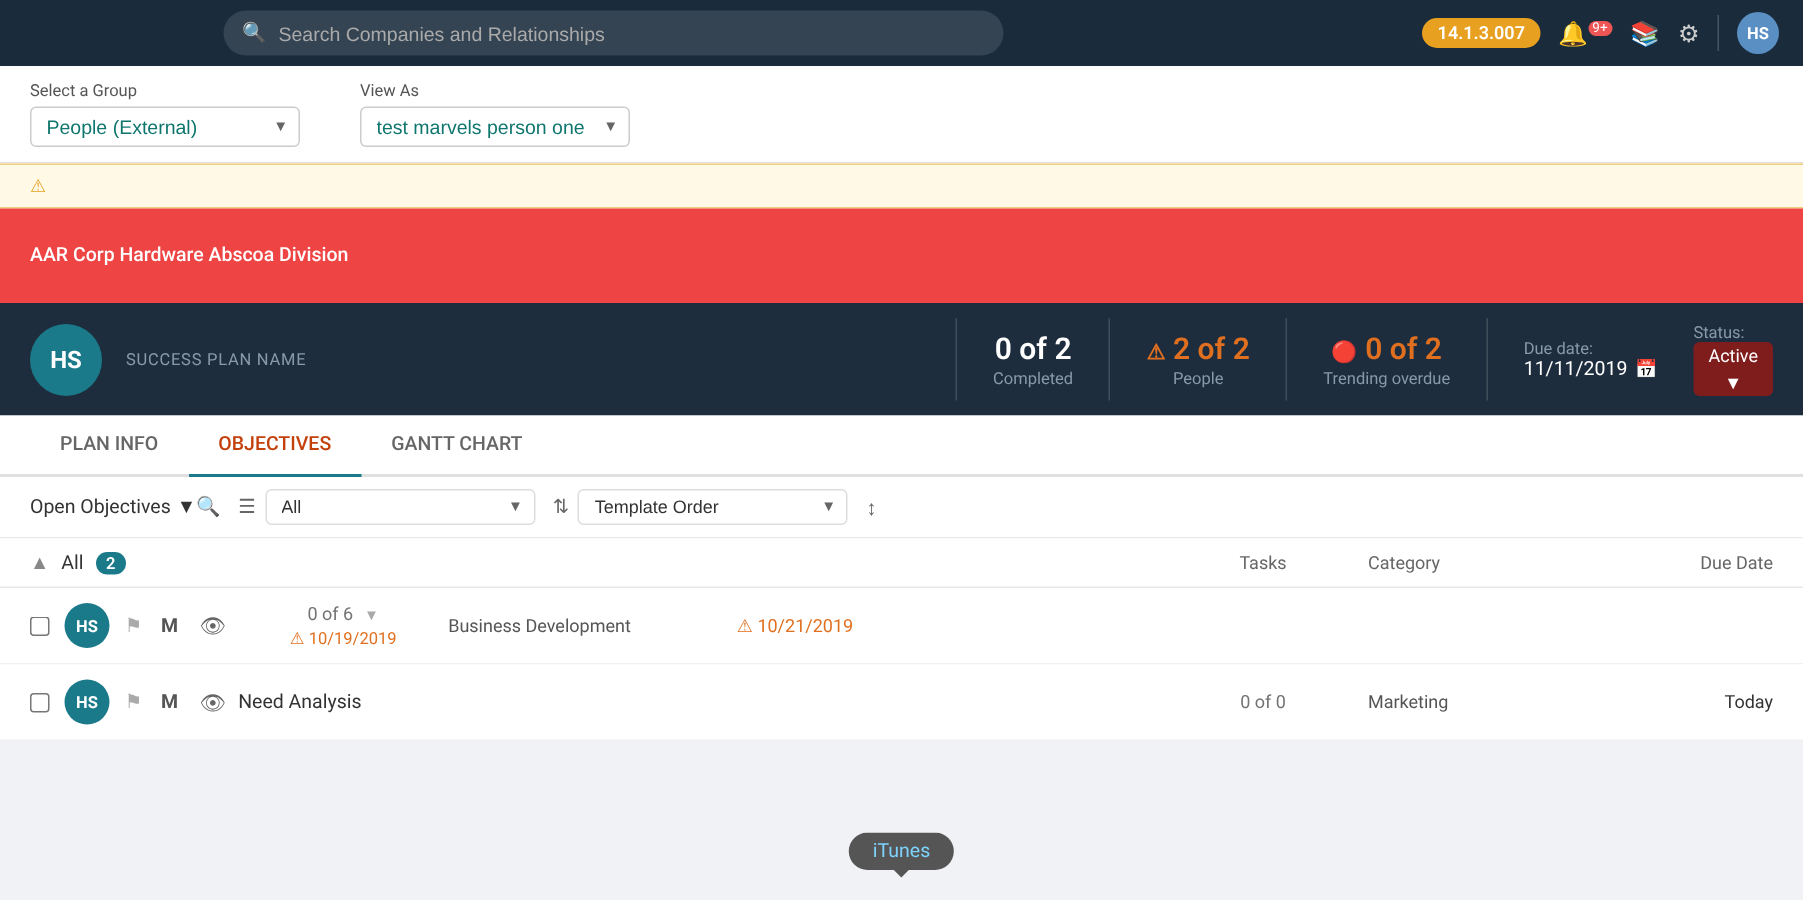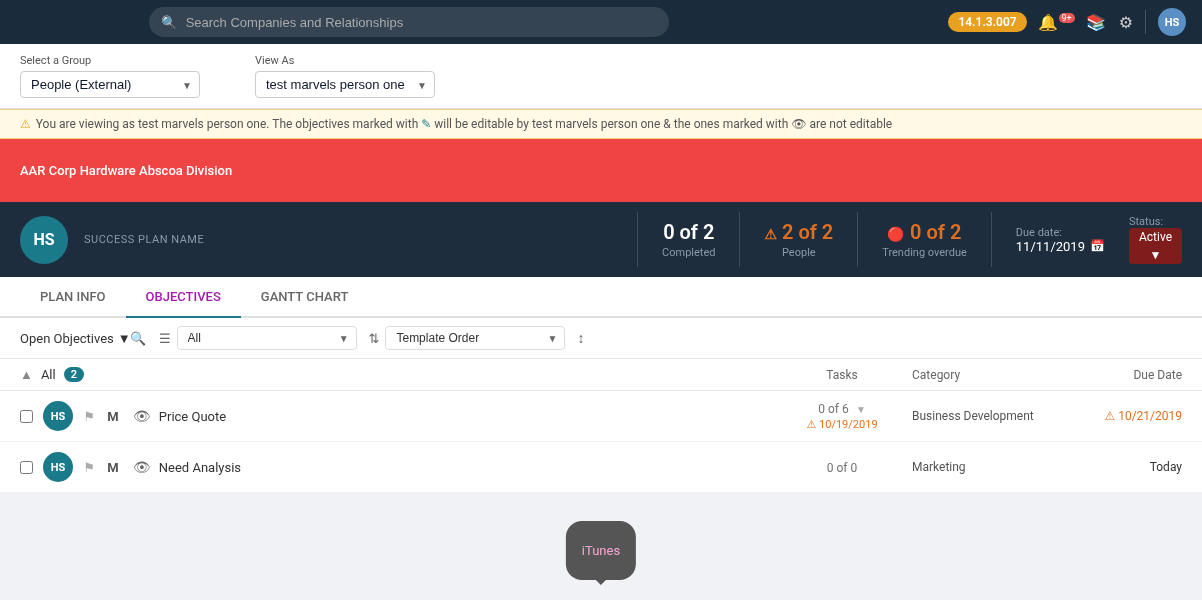--- a/index.html
+++ b/index.html
@@ -57,41 +57,41 @@
       display: flex; align-items: center; justify-content: center;
       color: white; font-size: 11px; font-weight: 700;
     }
     .nav-divider { width: 1px; height: 24px; background: rgba(255,255,255,0.2); }
 
     
     .controls-bar {
       background: white;
       padding: 10px 20px;
       display: flex;
-      gap: 55px;
+      gap: 40px;
       align-items: flex-end;
       border-bottom: 1px solid #e0e0e0;
     }
     .control-group label {
       display: block;
       font-size: 11px;
       color: #555;
       margin-bottom: 4px;
     }
     .select-wrapper {
       position: relative;
       display: inline-block;
     }
     .select-wrapper select {
       appearance: none;
       border: 1px solid #ccc;
       border-radius: 4px;
       padding: 5px 28px 5px 10px;
       font-size: 13px;
-      color: #0f172a;
+      color: #0f766e;
       background: white;
       cursor: pointer;
       outline: none;
       min-width: 180px;
     }
     .select-arrow {
       position: absolute;
       right: 8px;
       top: 50%;
       transform: translateY(-50%);
@@ -203,21 +203,21 @@
     .tab {
       padding: 12px 20px;
       font-size: 13px;
       color: #666;
       cursor: pointer;
       border-bottom: 2px solid transparent;
       margin-bottom: -2px;
       font-weight: 500;
     }
     .tab.active {
-      color: #a21caf;
+      color: #c2410c;
       border-bottom-color: #1a7a8a;
     }
 
     
     .filter-row {
       background: white;
       padding: 8px 20px;
       display: flex;
       align-items: center;
       justify-content: flex-start;
@@ -305,22 +305,22 @@
     .duedate-overdue { color: #e07020; }
     .chevron-down { font-size: 10px; color: #aaa; margin-left: 4px; }
 
     
     .tooltip {
       position: fixed;
       bottom: 20px;
       left: 50%;
       transform: translateX(-50%);
       background: #555;
-      color: #f9a8d4;
-      padding: 22px 16px;
+      color: #7dd3fc;
+      padding: 5px 16px;
       border-radius: 16px;
       font-size: 13px;
     }
     .tooltip::after {
       content: '';
       position: absolute;
       top: 100%;
       left: 50%;
       transform: translateX(-50%);
       border: 5px solid transparent;
@@ -368,27 +368,20 @@
         <option>test marvels person one</option>
         <option>test marvels person two</option>
       </select>
       <span class="select-arrow">▼</span>
     </div>
   </div>
 </div>
 
 <div class="warning-banner">
   <span class="warning-icon">⚠</span>
-  <span>
-    You are viewing as test marvels person one. The objectives marked with
-    <span style="color:#1a7a8a;">✎</span>
-    will be editable by test marvels person one &amp; the ones marked with
-    <span>👁</span>
-    are not editable
-  </span>
 </div>
 
 <div class="company-header">
   <span>AAR Corp Hardware Abscoa Division</span>
 </div>
 
 <div class="plan-header">
   <div class="plan-avatar">
     <span>HS</span>
   </div>
@@ -494,21 +487,20 @@
   <div class="objective-row">
     <input type="checkbox" class="obj-checkbox" style="">
     <div class="obj-avatar">
       <span>HS</span>
     </div>
     <div class="obj-icons">
       <span class="obj-icon-btn">⚑</span>
       <span class="obj-icon-btn" style="font-weight:700;color:#555;">M</span>
     </div>
     <span class="obj-eye-btn">👁</span>
-    <div class="obj-name">Price Quote</div>
     <div class="tasks-cell">
       <div>
         <span class="tasks-link">0 of 6</span>
         <span class="chevron-down">▼</span>
       </div>
       <div class="tasks-overdue">
         <span>⚠</span>
         <span>10/19/2019</span>
       </div>
     </div>

